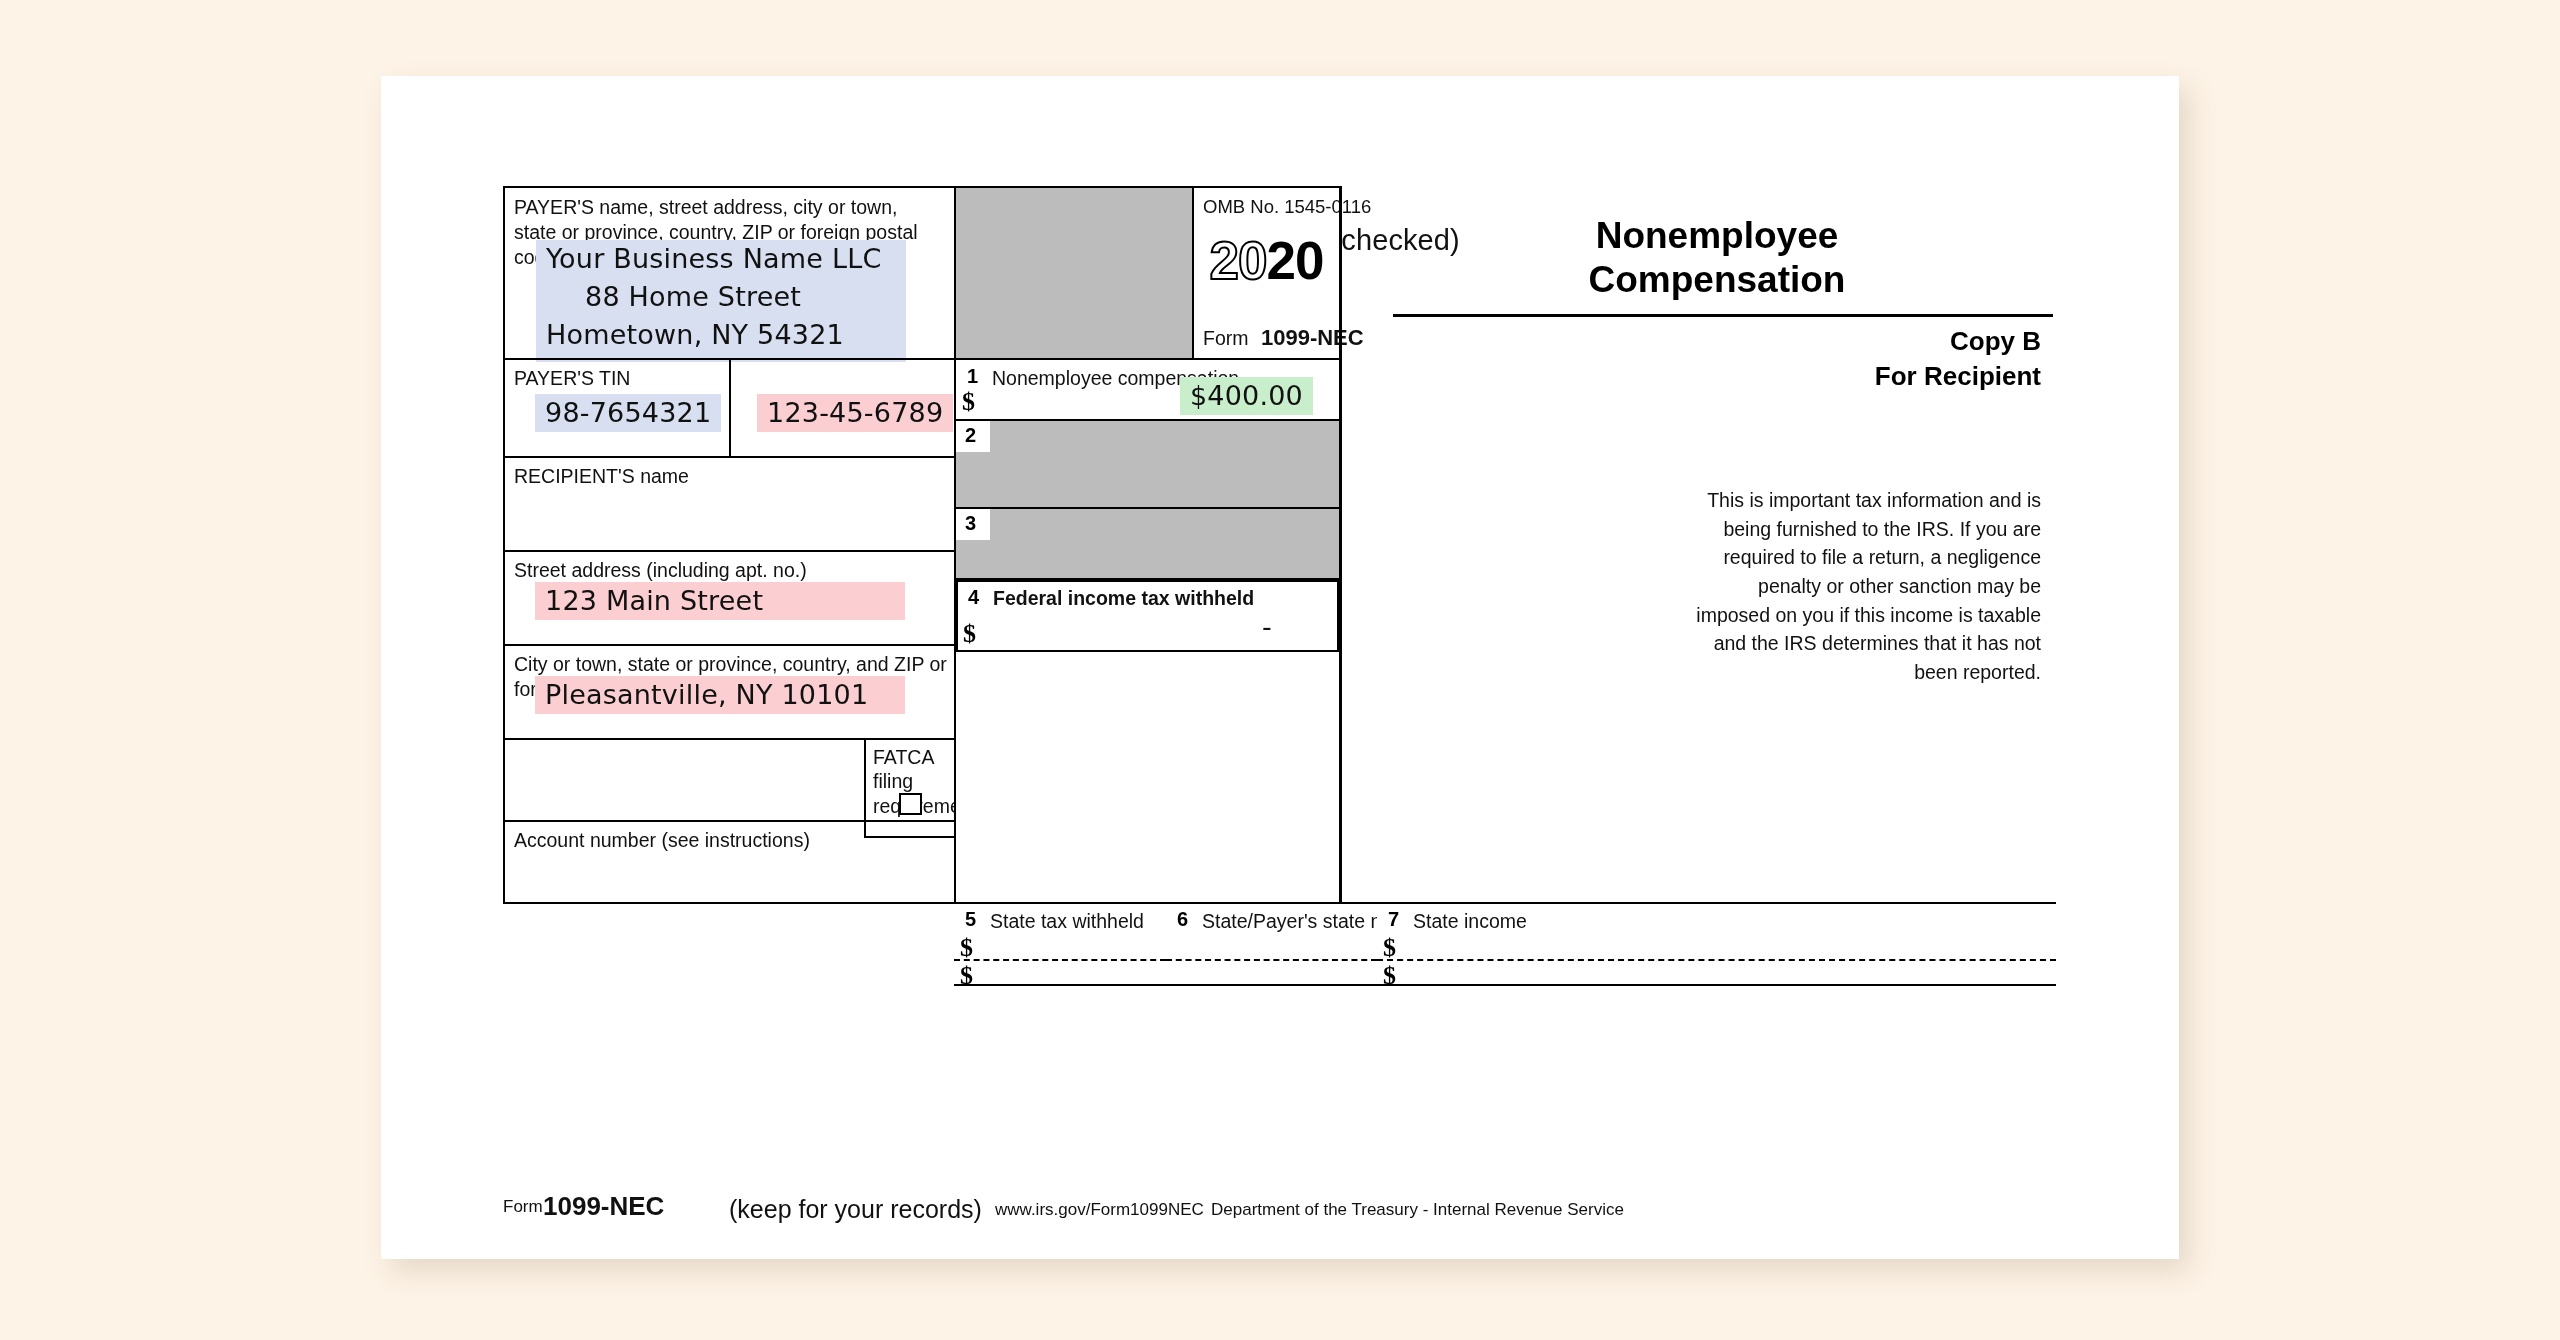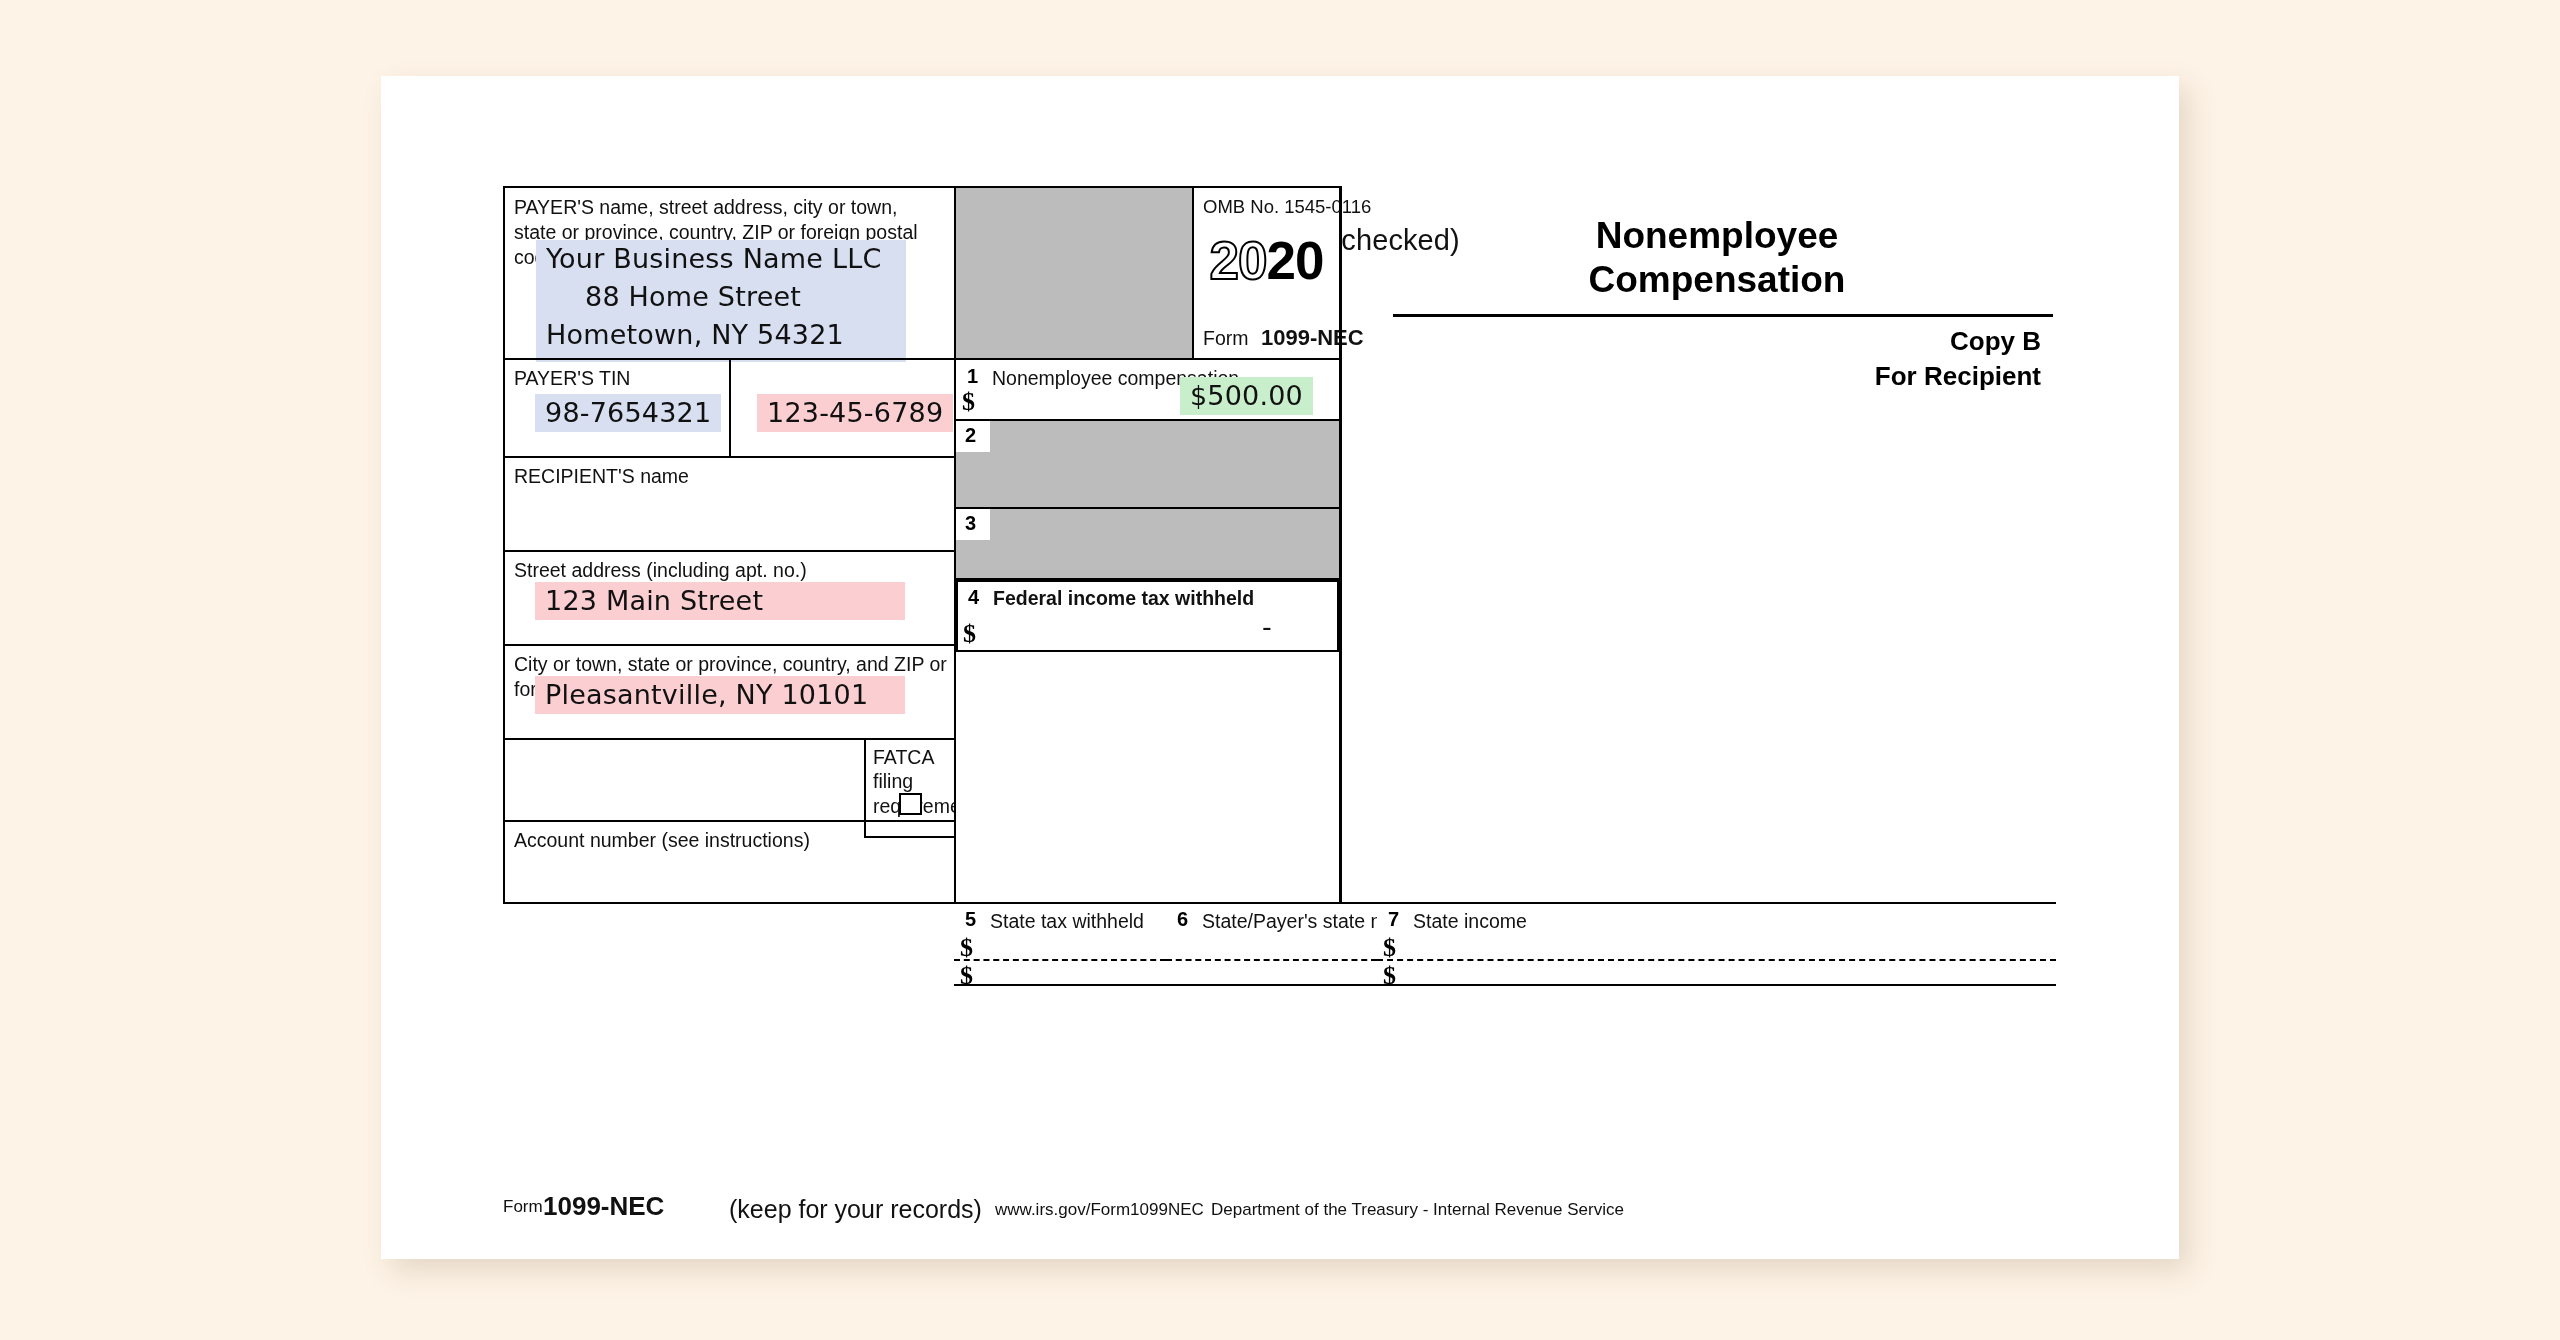--- a/index.html
+++ b/index.html
@@ -161,21 +161,21 @@
       <div style="position:absolute;left:9px;bottom:7px;white-space:nowrap;">
         <span class="lbl">Form</span>
         <span class="lbl-b" style="font-size:22px;margin-left:8px;">1099-NEC</span>
       </div>
     </div>
 
     <div class="box bdr" style="left:451px;top:172px;width:387px;height:63px;background:#fff;">
       <span class="num" style="position:absolute;left:11px;top:5px;">1</span>
       <span class="lbl" style="position:absolute;left:36px;top:6px;white-space:nowrap;">Nonemployee compensation</span>
       <span class="dollar" style="position:absolute;left:6px;bottom:2px;">$</span>
-      <span class="fill fill-green" style="position:absolute;right:26px;top:17px;">$500.00</span>
+      <span class="fill fill-green" style="position:absolute;right:26px;top:17px;">$400.00</span>
     </div>
 
     <div class="box bdr grayfill" style="left:451px;top:233px;width:387px;height:90px;">
       <span class="notch num">2</span>
     </div>
 
     <div class="box bdr grayfill" style="left:451px;top:321px;width:387px;height:73px;">
       <span class="notch num">3</span>
     </div>
 
@@ -223,20 +223,21 @@
       <span>Compensation</span>
     </div>
 
     <div class="rule-copyb"></div>
 
     <div class="copyb">
       <span>Copy B</span><br>
       <span>For Recipient</span>
     </div>
 
+    <div class="infotext">This is important tax information and is being furnished to the IRS. If you are required to file a return, a negligence penalty or other sanction may be imposed on you if this income is taxable and the IRS determines that it has not been reported.</div>
   </div>
 
   <div class="footer">
     <span class="ft small" style="left:0;top:6px;">Form</span>
     <span class="ft bold" style="left:40px;top:0;">1099-NEC</span>
     <span class="ft" style="left:226px;top:4px;font-size:25px;">(keep for your records)</span>
     <span class="ft small" style="left:492px;top:9px;">www.irs.gov/Form1099NEC</span>
     <span class="ft small" style="left:708px;top:9px;">Department of the Treasury - Internal Revenue Service</span>
   </div>
 

